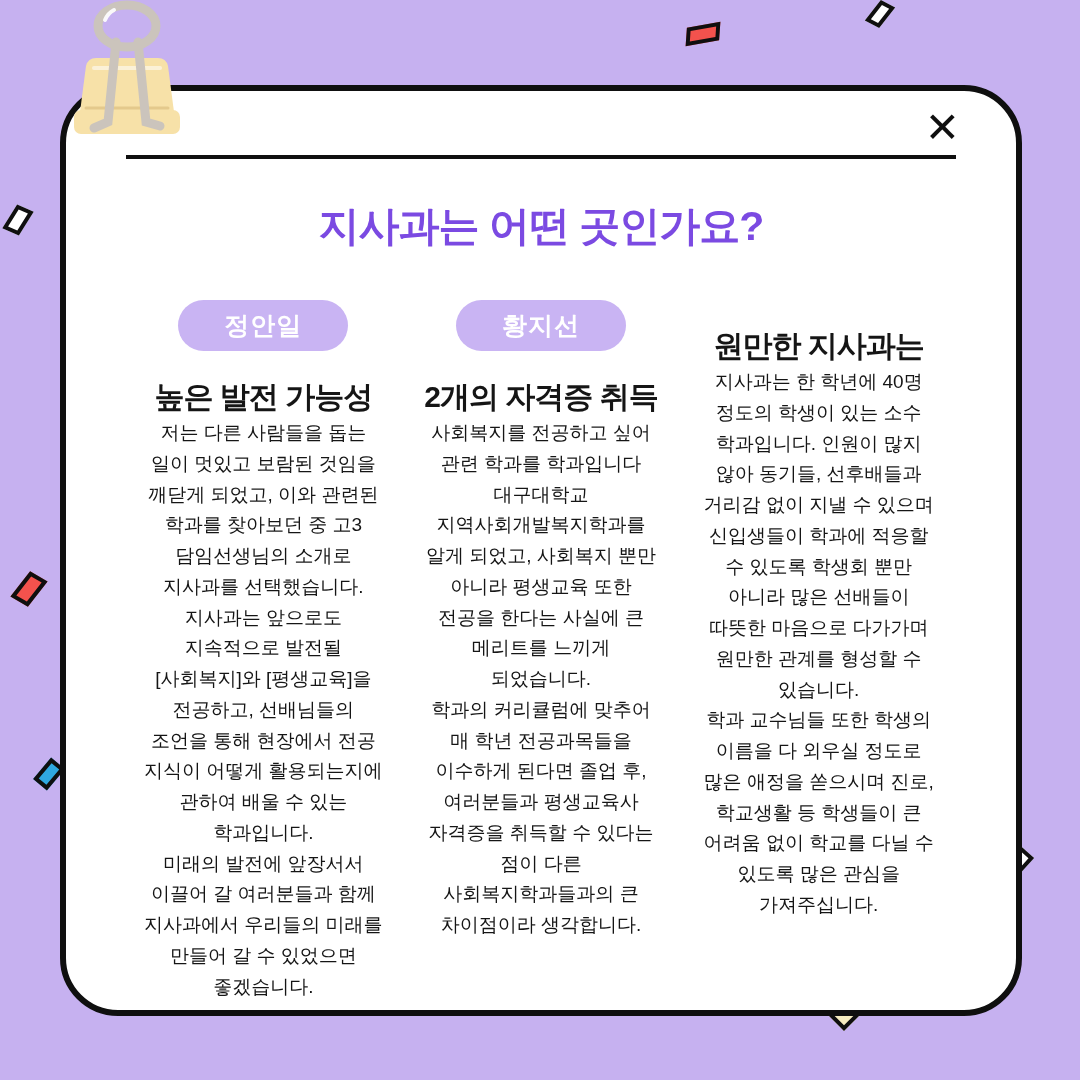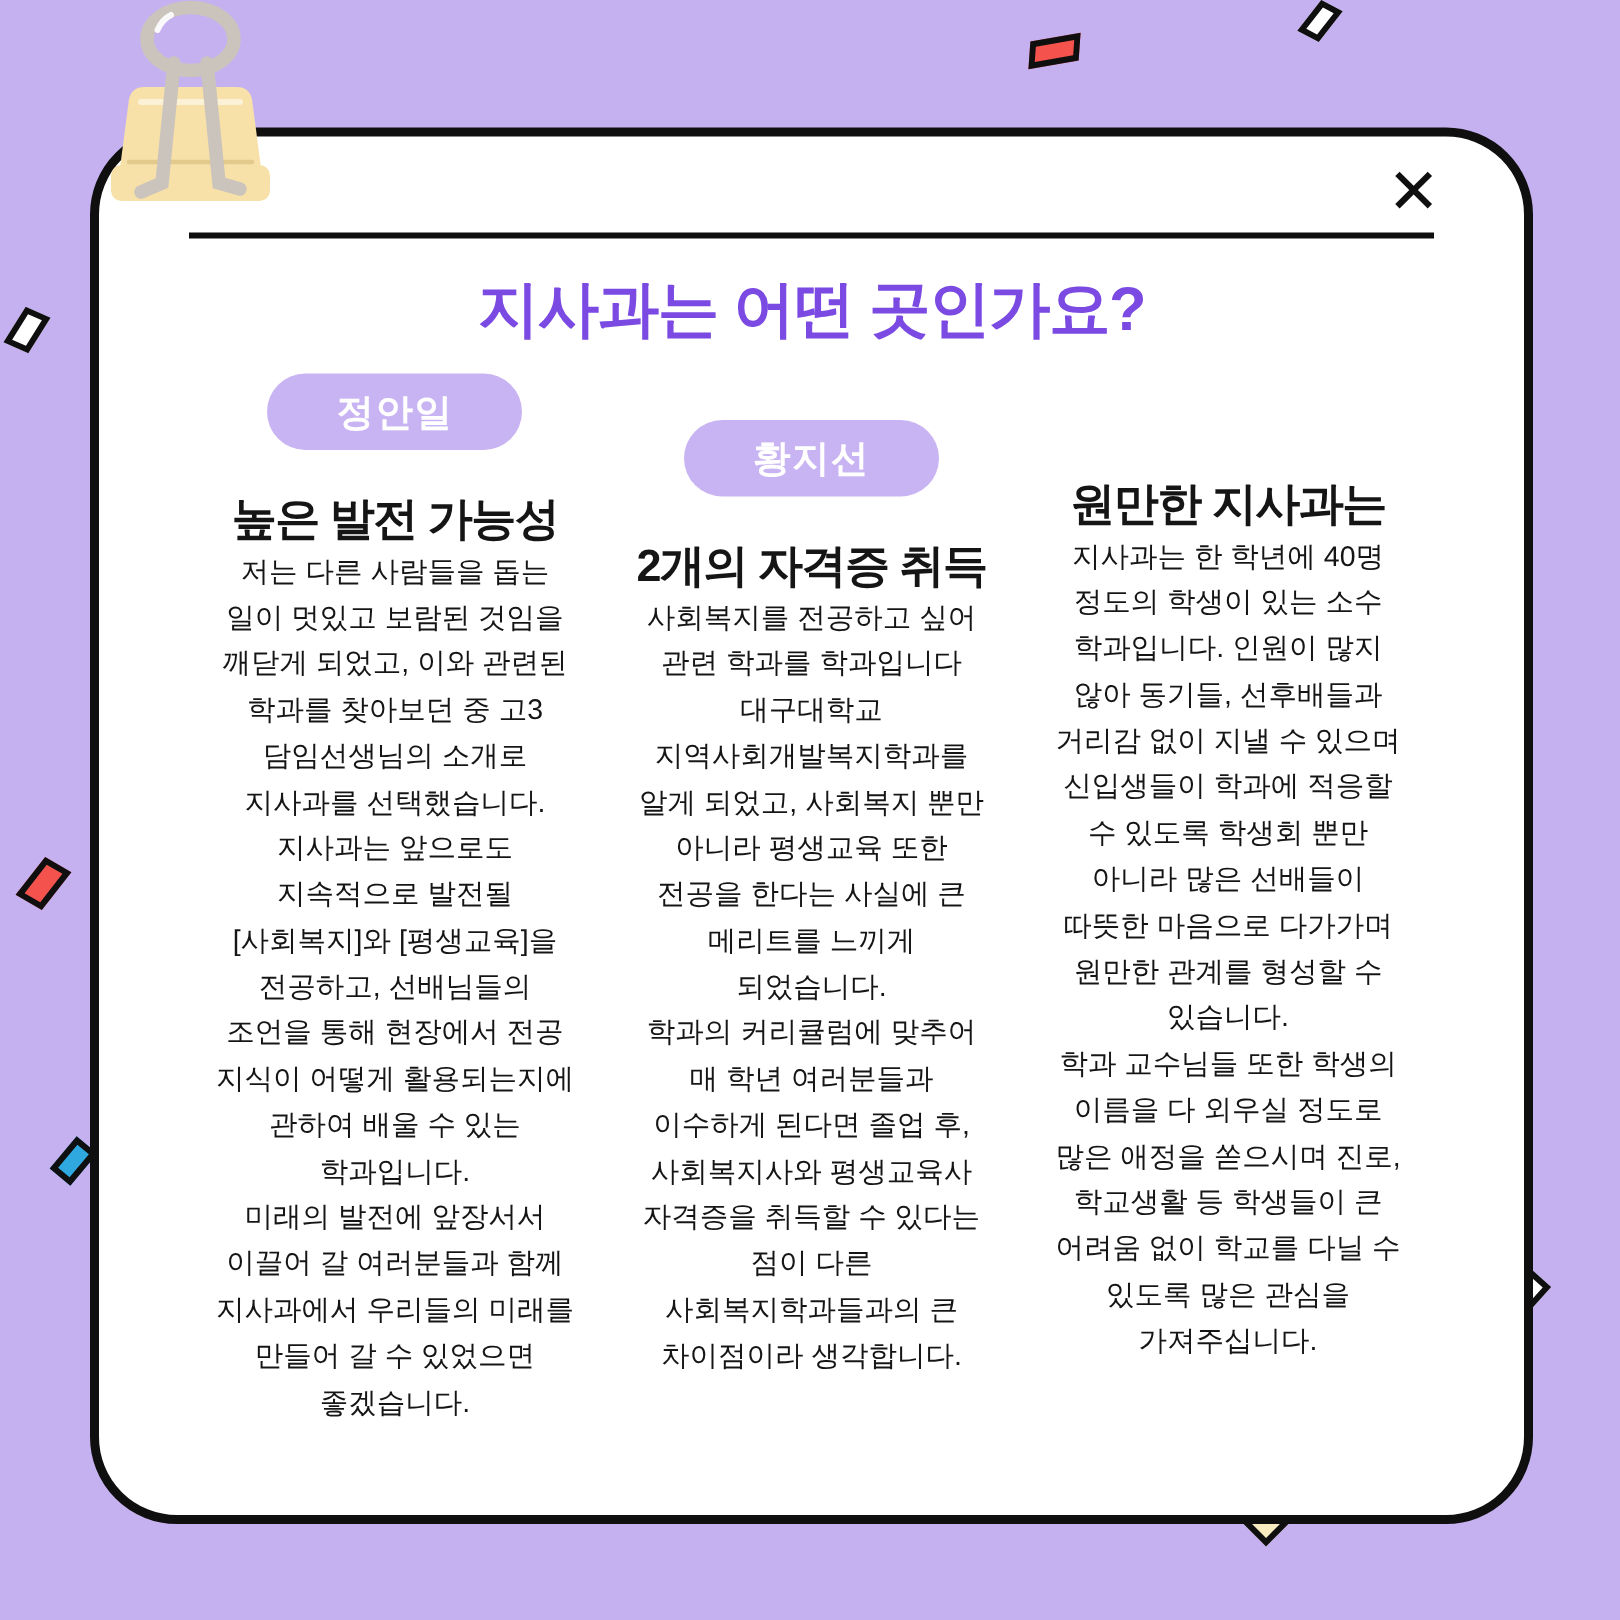--- a/index.html
+++ b/index.html
@@ -24,24 +24,24 @@
     font-family:"DejaVu Sans",sans-serif;
   }
   .page-title{
     font-size:40px;font-weight:800;letter-spacing:-1px;color:var(--text);
     margin-top:14px;
   }
   .title-rule{
     border:none;border-top:4px solid var(--border);margin:26px auto 0 auto;width:100%;
   }
   .question{
-    margin-top:20px;font-size:41px;font-weight:800;letter-spacing:-1px;color:var(--accent);
+    margin-top:40px;font-size:41px;font-weight:800;letter-spacing:-1px;color:var(--accent);
   }
   .columns{
-    display:flex;margin-top:46px;height:640px;align-items:center;text-align:center;
+    display:flex;margin-top:46px;height:640px;align-items:flex-start;text-align:center;
   }
   .col{flex:1 1 0;padding:0 16px;}
   .vsep{width:0;border-left:3px dotted #cfcfcf;margin:4px 0;}
   .badge{
     display:inline-block;background:var(--badge);color:#ffffff;border-radius:999px;
     padding:9px 46px;font-size:25px;font-weight:700;letter-spacing:1px;
   }
   .col h3{
     margin-top:26px;font-size:30px;font-weight:800;letter-spacing:-1px;color:var(--text);
   }
@@ -99,21 +99,21 @@
     </section>
 
     <div class="vsep"></div>
 
     <section class="col">
       <div class="badge">
         <span>황지선</span>
       </div>
       <h3>2개의 자격증 취득</h3>
       <p>사회복지를 전공하고 싶어 관련 학과를 학과입니다 대구대학교 지역사회개발복지학과를 알게 되었고, 사회복지 뿐만 아니라 평생교육 또한 전공을 한다는 사실에 큰 메리트를 느끼게 되었습니다.</p>
-      <p>학과의 커리큘럼에 맞추어 매 학년 여러분들과 이수하게 된다면 졸업 후, 사회복지사와 평생교육사 자격증을 취득할 수 있다는 점이 다른 사회복지학과들과의 큰 차이점이라 생각합니다.</p>
+      <p>학과의 커리큘럼에 맞추어 매 학년 전공과목들을 이수하게 된다면 졸업 후, 여러분들과 평생교육사 자격증을 취득할 수 있다는 점이 다른 사회복지학과들과의 큰 차이점이라 생각합니다.</p>
       
     </section>
 
     <div class="vsep"></div>
 
     <section class="col">
       <h3>원만한 지사과는</h3>
       <p>지사과는 한 학년에 40명 정도의 학생이 있는 소수 학과입니다. 인원이 많지 않아 동기들, 선후배들과 거리감 없이 지낼 수 있으며 신입생들이 학과에 적응할 수 있도록 학생회 뿐만 아니라 많은 선배들이 따뜻한 마음으로 다가가며 원만한 관계를 형성할 수 있습니다.</p>
       <p>학과 교수님들 또한 학생의 이름을 다 외우실 정도로 많은 애정을 쏟으시며 진로, 학교생활 등 학생들이 큰 어려움 없이 학교를 다닐 수 있도록 많은 관심을 가져주십니다.</p>
     </section>

